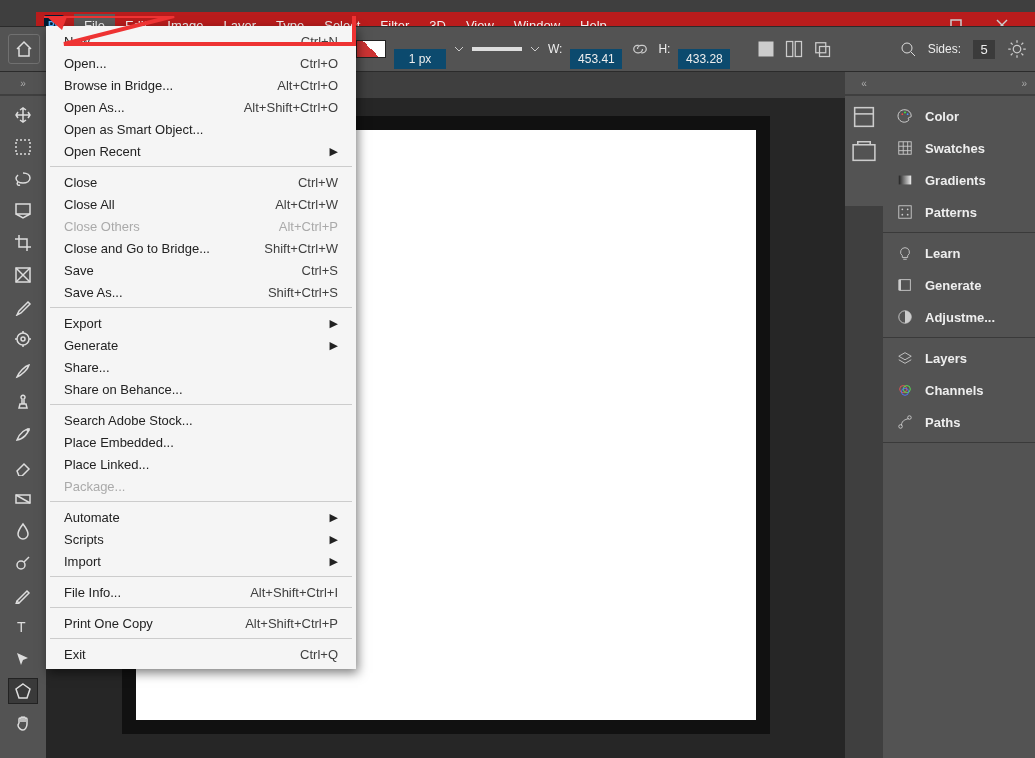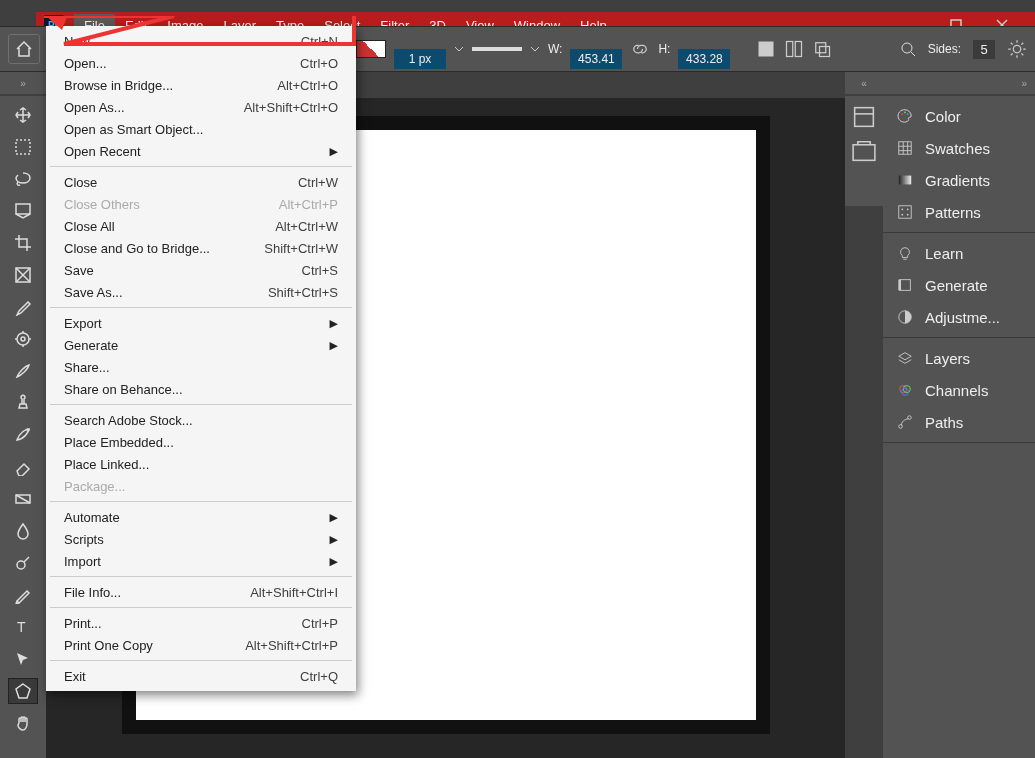--- a/index.html
+++ b/index.html
@@ -50,21 +50,21 @@
   .right-mini { position:absolute; top:96px; right:152px; width:38px; height:110px; background:#535353;}
   .right-mini .chip { width:28px; height:26px; margin:8px auto; display:flex; align-items:center; justify-content:center;}
   .right-mini-header { position:absolute; top:72px; right:152px; width:38px; height:22px; background:#535353; color:#aaa; font-size:10px; display:flex; align-items:center; justify-content:center;}
 
   
   .right-header { position:absolute; top:72px; right:0; width:152px; height:22px; background:#535353; color:#aaa; font-size:10px; display:flex; align-items:center; justify-content:flex-end; padding-right:8px;}
   .right-panels { position:absolute; top:96px; right:0; width:152px; bottom:0; background:#535353; display:flex; flex-direction:column;}
   .panel-group { border-bottom:1px solid #3a3a3a; padding:4px 0;}
   .panel-row { display:flex; align-items:center; gap:10px; padding:7px 12px; cursor:pointer;}
   .panel-row .picon { width:20px; height:18px; display:flex; align-items:center; justify-content:center;}
-  .panel-row .plabel { font-size:15px; color:#eee; font-weight:400;}
+  .panel-row .plabel { font-size:13px; color:#eee; font-weight:700;}
   .panel-row svg { width:18px; height:16px; }
 
   
   .dropdown { position:absolute; top:26px; left:46px; width:310px; background:#f5f5f5; color:#222; box-shadow:2px 4px 10px rgba(0,0,0,0.5); z-index:100; padding:4px 0;}
   .dropdown .row { display:flex; align-items:center; justify-content:space-between; padding:4px 18px; font-size:13px; height:22px; cursor:pointer;}
   .dropdown .row.disabled { color:#aaa; }
   .dropdown .sep { height:1px; background:#ccc; margin:4px 4px;}
   .dropdown .arrow { font-size:11px;}
   .dropdown .sc { color:#404040; font-size:13px;}
   .dropdown .row.disabled .sc { color:#aaa;}
@@ -456,29 +456,29 @@
     </div>
     <div class="row">
       <span>Open Recent</span>
       <span class="arrow">▶</span>
     </div>
     <div class="sep"></div>
     <div class="row">
       <span>Close</span>
       <span class="sc">Ctrl+W</span>
     </div>
+    <div class="row">
+      <span>Close All</span>
+      <span class="sc">Alt+Ctrl+W</span>
+    </div>
     <div class="row disabled">
       <span>Close Others</span>
       <span class="sc">Alt+Ctrl+P</span>
     </div>
     <div class="row">
-      <span>Close All</span>
-      <span class="sc">Alt+Ctrl+W</span>
-    </div>
-    <div class="row">
       <span>Close and Go to Bridge...</span>
       <span class="sc">Shift+Ctrl+W</span>
     </div>
     <div class="row">
       <span>Save</span>
       <span class="sc">Ctrl+S</span>
     </div>
     <div class="row">
       <span>Save As...</span>
       <span class="sc">Shift+Ctrl+S</span>
@@ -523,24 +523,20 @@
     <div class="row">
       <span>Import</span>
       <span class="arrow">▶</span>
     </div>
     <div class="sep"></div>
     <div class="row">
       <span>File Info...</span>
       <span class="sc">Alt+Shift+Ctrl+I</span>
     </div>
     <div class="sep"></div>
-    <div class="row">
-      <span>Print...</span>
-      <span class="sc">Ctrl+P</span>
-    </div>
     <div class="row">
       <span>Print One Copy</span>
       <span class="sc">Alt+Shift+Ctrl+P</span>
     </div>
     <div class="sep"></div>
     <div class="row">
       <span>Exit</span>
       <span class="sc">Ctrl+Q</span>
     </div>
   </div>

